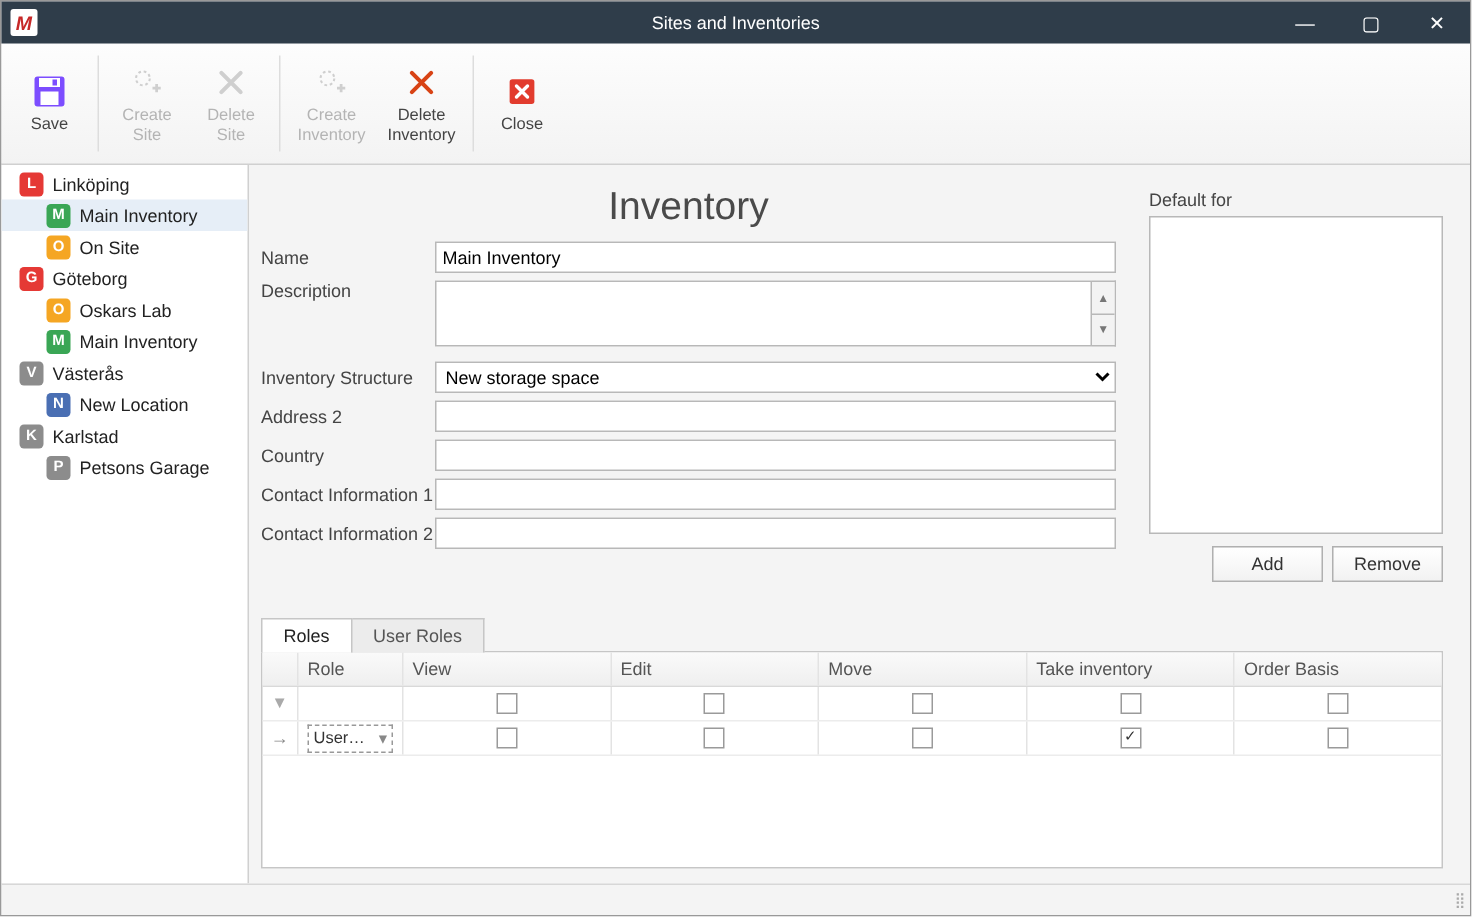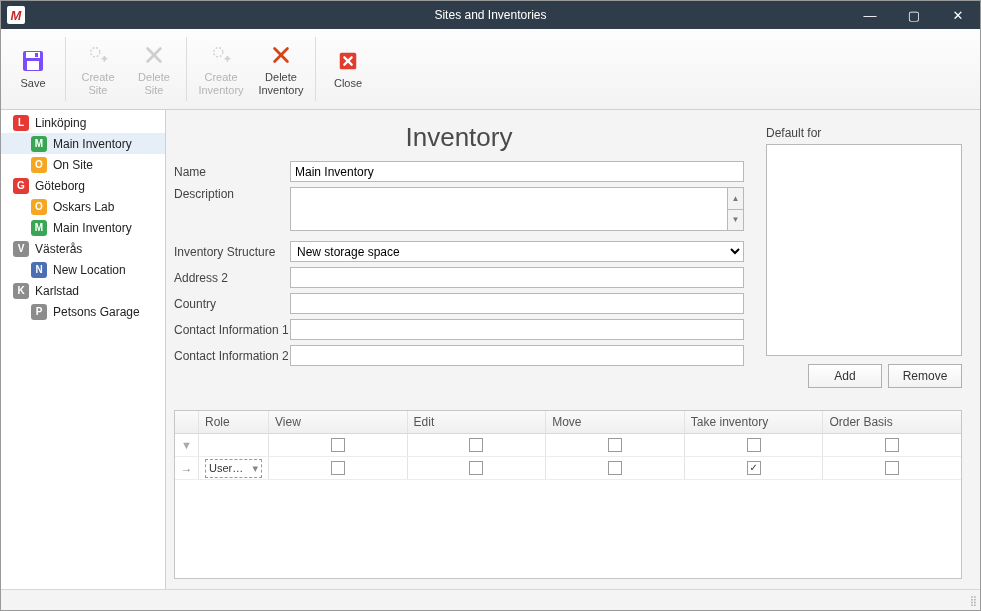--- a/index.html
+++ b/index.html
@@ -250,20 +250,24 @@
           <div class="default-for-label">Default for</div>
           <div class="default-box"></div>
           <div class="btn-row">
             <div class="btn">Add</div>
             <div class="btn">Remove</div>
           </div>
         </div>
       </div>
 
       <div class="tabs-area">
+        <div class="tabstrip">
+          <div class="tab active">Roles</div>
+          <div class="tab">User Roles</div>
+        </div>
         <div class="grid">
           <div class="ghead">
             <div class="gcell c-flag"></div>
             <div class="gcell c-role">Role</div>
             <div class="gcell c-std">View</div>
             <div class="gcell c-std">Edit</div>
             <div class="gcell c-std">Move</div>
             <div class="gcell c-std">Take inventory</div>
             <div class="gcell c-std" style="border-right:none">Order Basis</div>
           </div>

